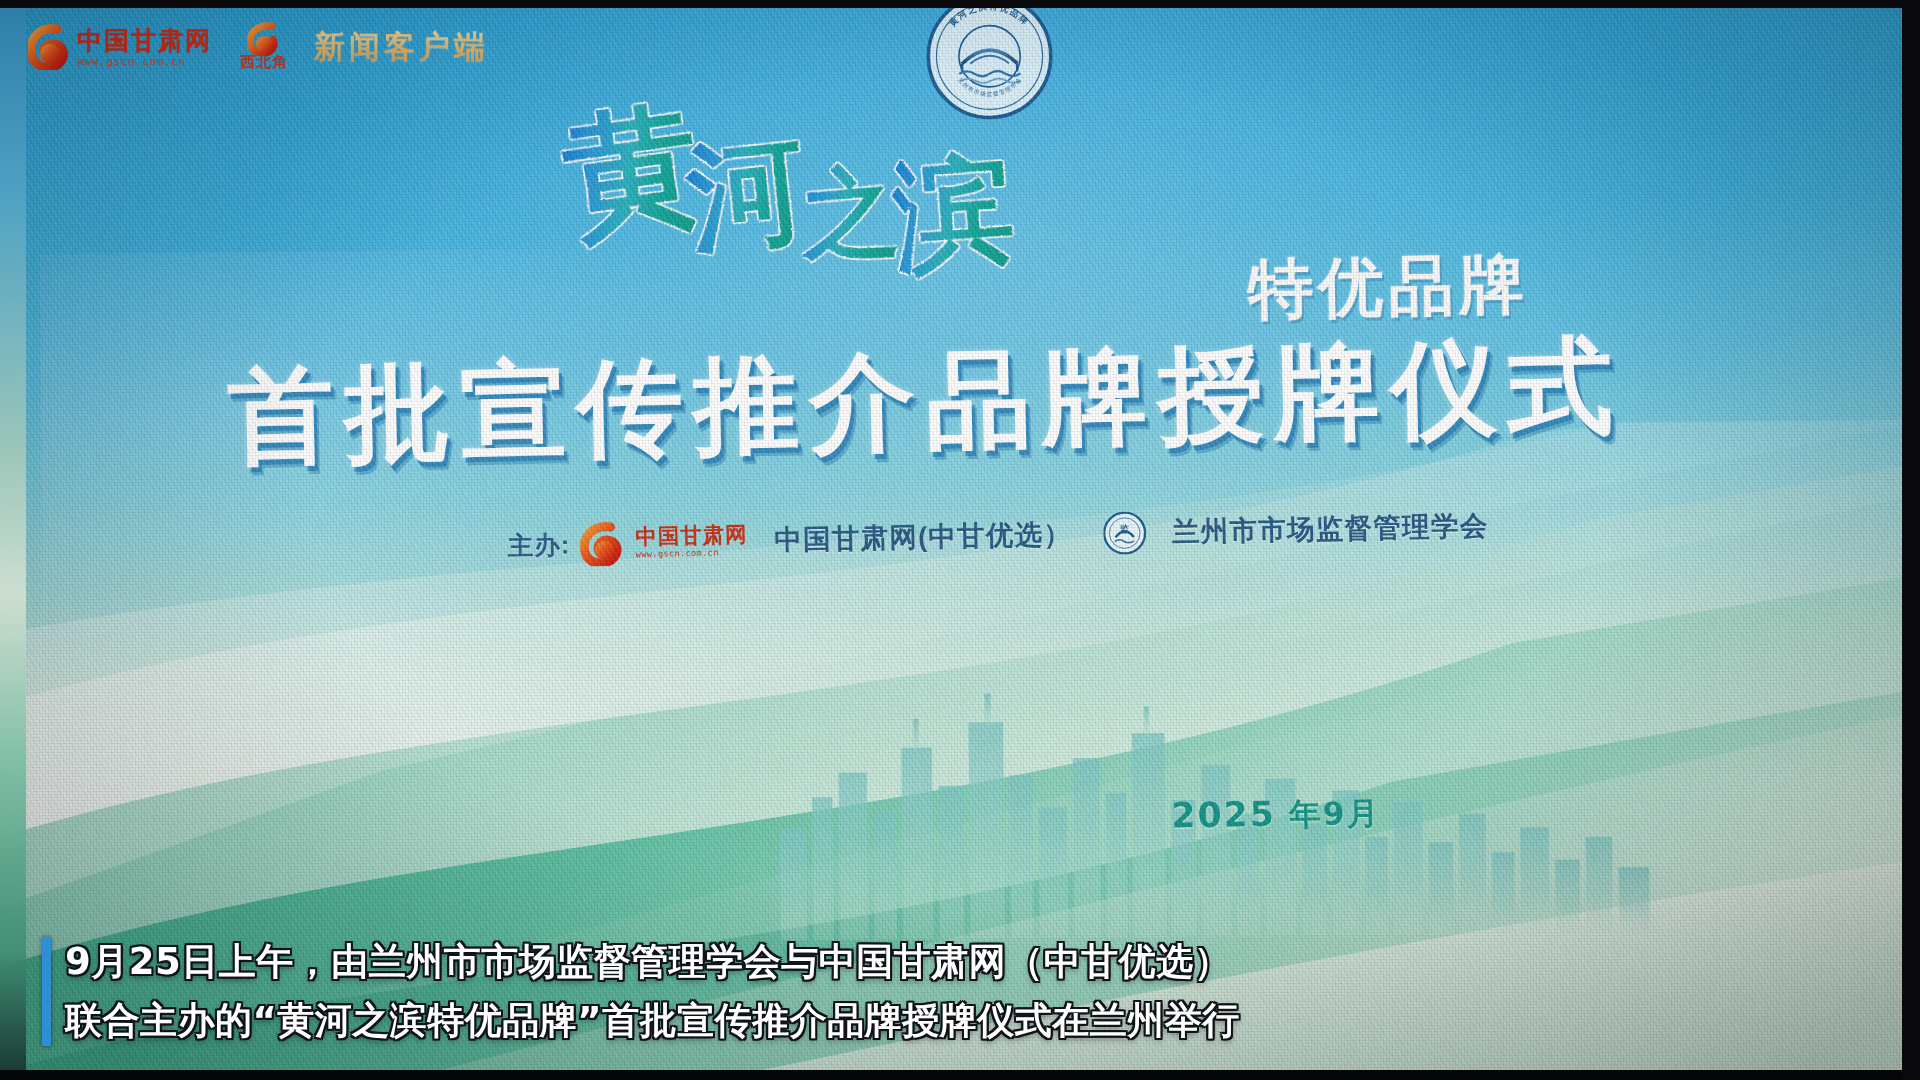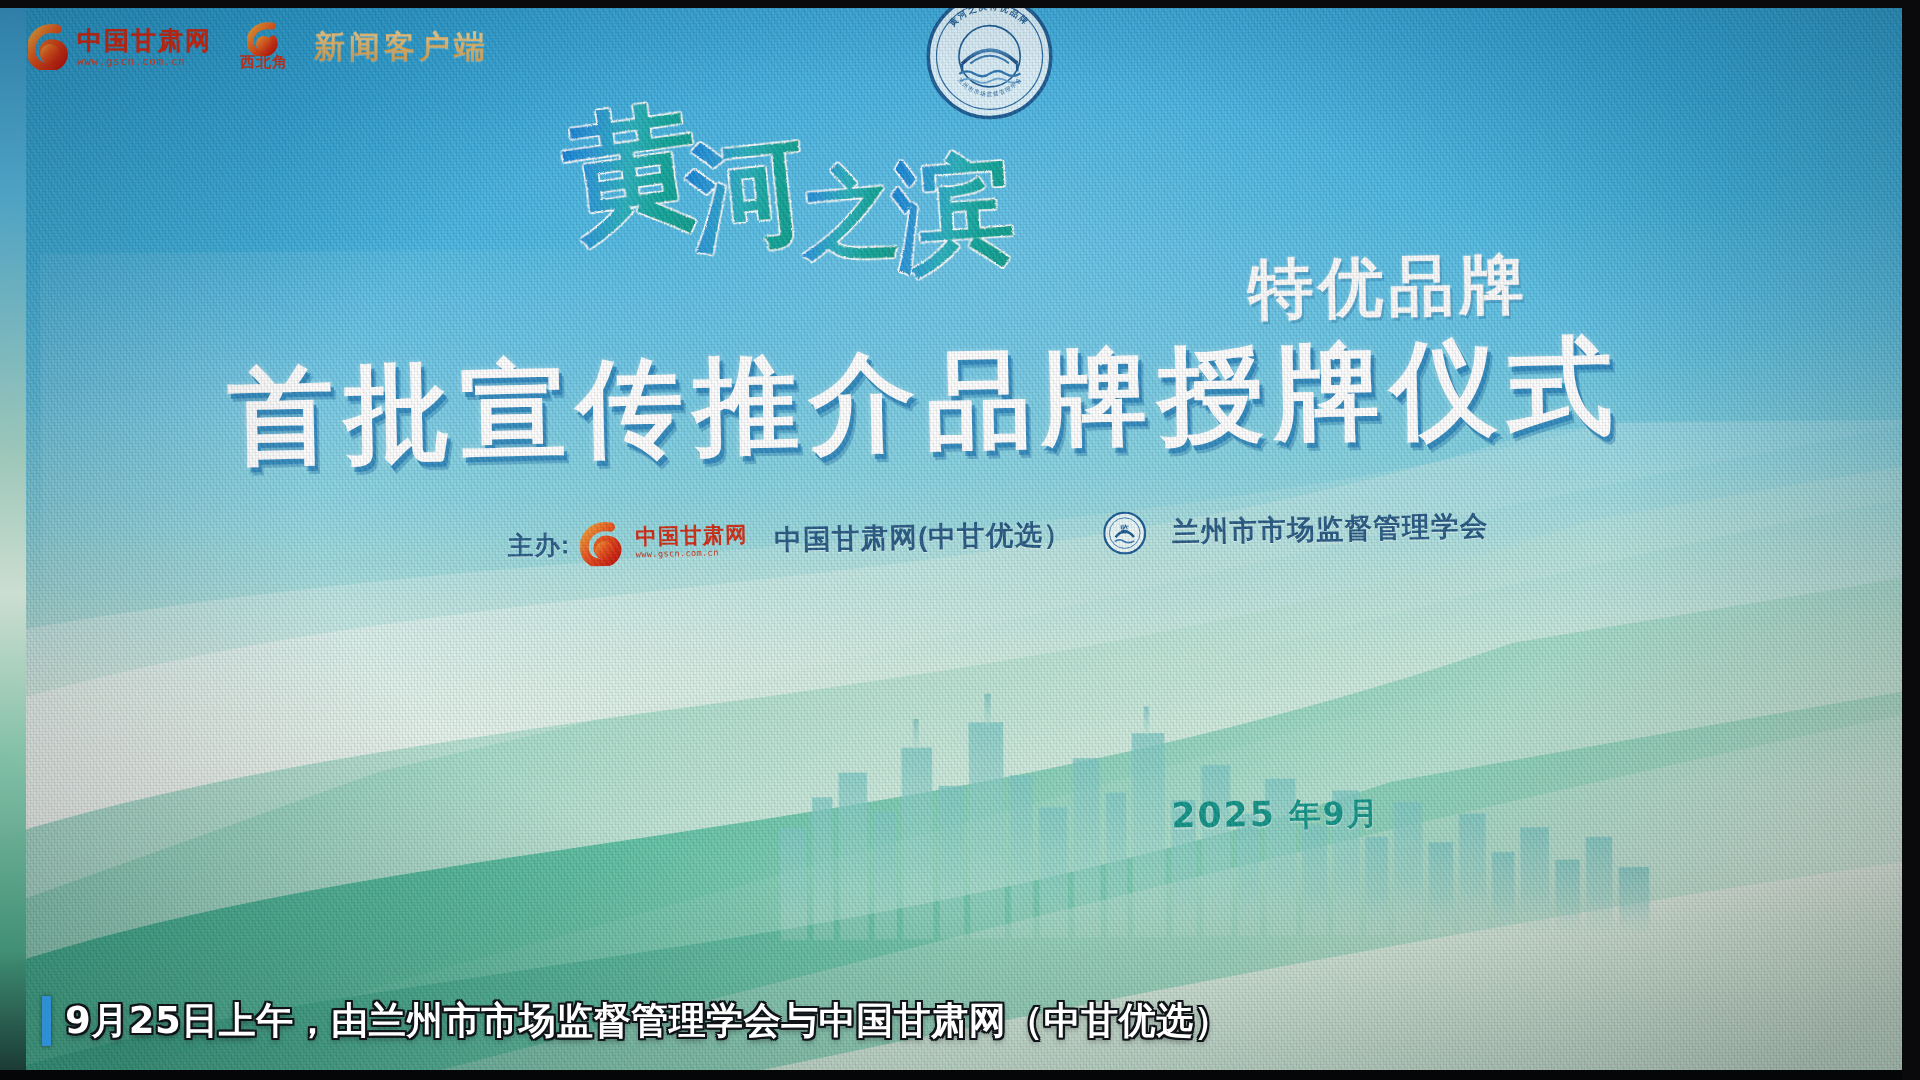--- a/index.html
+++ b/index.html
@@ -362,20 +362,21 @@
       <span class="xb-text">西北角</span>
     </span>
 
     <span class="wm-app">新闻客户端</span>
   </div>
 
   <div class="caption">
     <span class="cap-bar"></span>
     <span class="cap-lines">
       <span class="cap-line">9月25日上午，由兰州市市场监督管理学会与中国甘肃网（中甘优选）</span>
+      <span class="cap-line">联合主办的“黄河之滨特优品牌”首批宣传推介品牌授牌仪式在兰州举行</span>
     </span>
   </div>
 
   <div class="edge-left"></div>
   <div class="letterbox-top"></div>
   <div class="letterbox-bottom"></div>
   <div class="letterbox-right"></div>
 
 </div>
 

